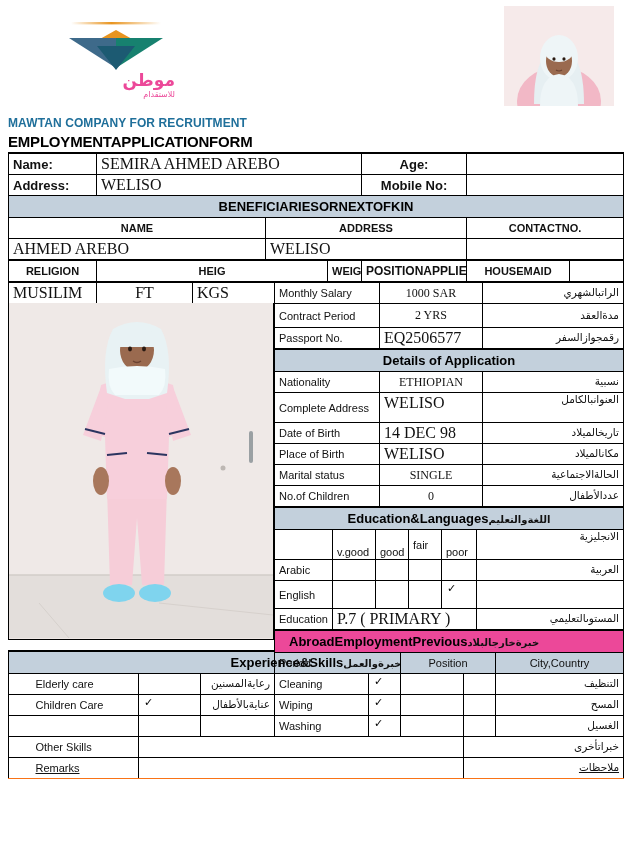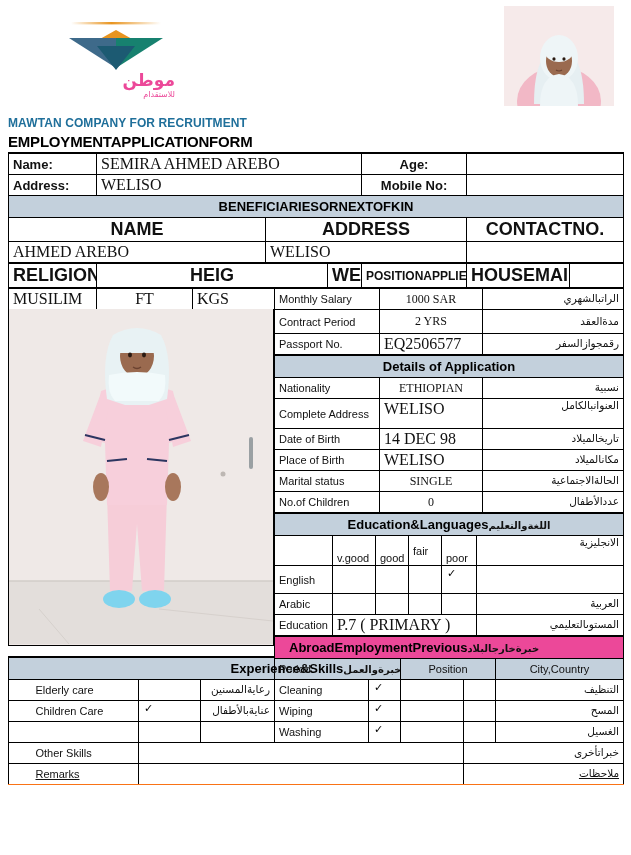--- a/index.html
+++ b/index.html
@@ -52,21 +52,21 @@
   .thick-bot{border-bottom:1px solid #f97316;text-decoration:underline;}
   .lbl-bold{font-weight:bold;font-size:13px;}
   .serif{font-family:"Liberation Serif", serif;font-size:16px;}
   .serif-c{font-family:"Liberation Serif", serif;font-size:12px;text-align:center;}
   .ctr{text-align:center;}
   .band{
     background:#c3d0dc;font-weight:bold;text-align:center;font-size:13px;
     color:#000;height:19px;
   }
   .band-l{background:#ec4899;font-weight:bold;font-size:13px;color:#000;height:19px;}
-  .colhdr{font-weight:bold;text-align:center;font-size:18px;}
+  .colhdr{font-weight:bold;text-align:center;font-size:11px;}
   .ar{
     font-family:"DejaVu Sans", sans-serif;font-size:10.5px;
     text-align:right;direction:rtl;color:#111;line-height:1.05;
   }
   .chk{font-size:11px;color:#000;text-align:left;padding-left:5px;}
 
   
   .mid{position:relative;width:615px;margin-left:8px;}
   .mid-photo{
     position:absolute;left:0;top:0;width:266px;height:358px;
@@ -310,34 +310,34 @@
           </tr>
           <tr>
             <td style="height:27px"></td>
             <td style="vertical-align:bottom;font-size:11px">v.good</td>
             <td style="vertical-align:bottom;font-size:11px">good</td>
             <td style="vertical-align:middle;font-size:11px">fair</td>
             <td style="vertical-align:bottom;font-size:11px">poor</td>
             <td class="ar" style="vertical-align:top">الانجليزية</td>
           </tr>
           <tr>
+            <td>Arabic</td>
+            <td></td>
+            <td></td>
+            <td></td>
+            <td></td>
+            <td class="ar">العربية</td>
+          </tr>
+          <tr>
             <td style="height:25px">English</td>
             <td></td>
             <td></td>
             <td></td>
             <td class="chk" style="vertical-align:top">✓</td>
             <td></td>
-          </tr>
-          <tr>
-            <td>Arabic</td>
-            <td></td>
-            <td></td>
-            <td></td>
-            <td></td>
-            <td class="ar">العربية</td>
           </tr>
           <tr>
             <td>Education</td>
             <td class="serif" colspan="4">P.7 ( PRIMARY )</td>
             <td class="ar">المستوىالتعليمي</td>
           </tr>
         </tbody>
       </table>
 
       <table>

